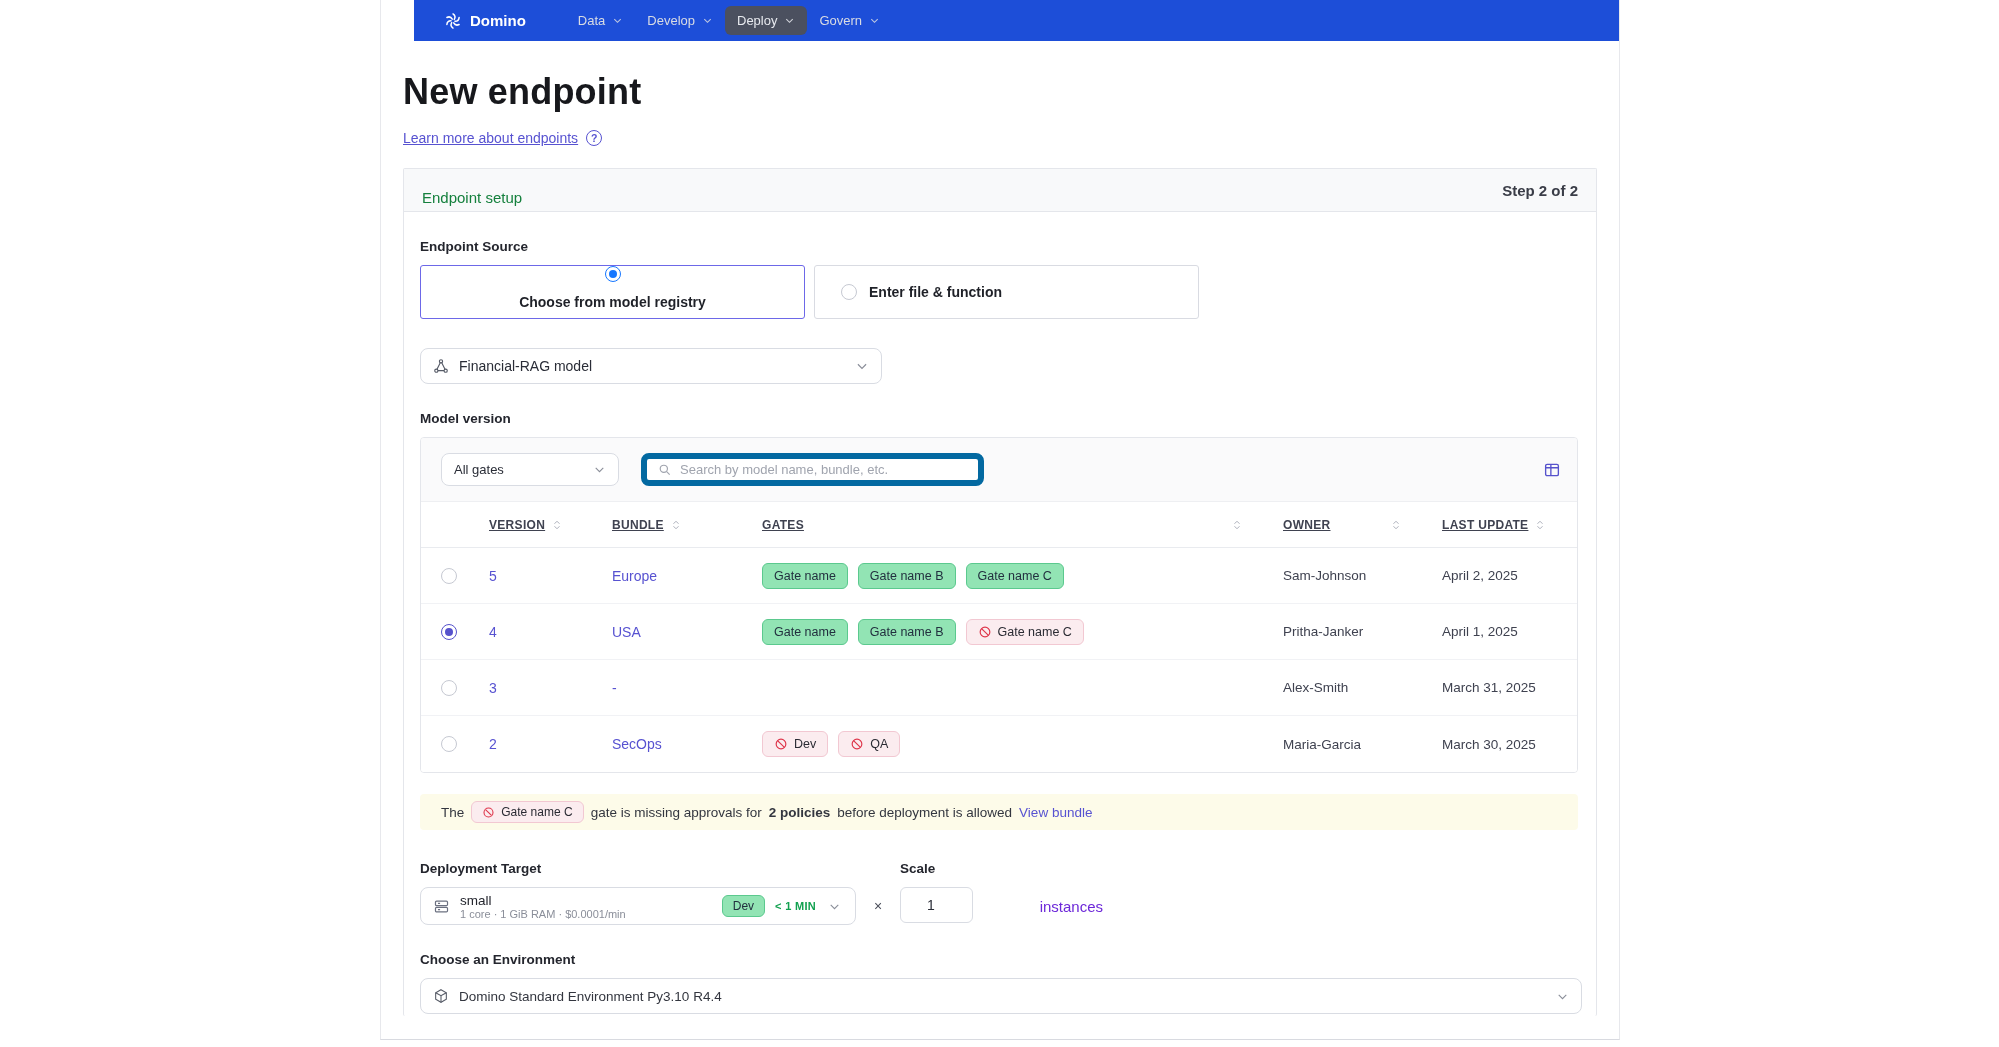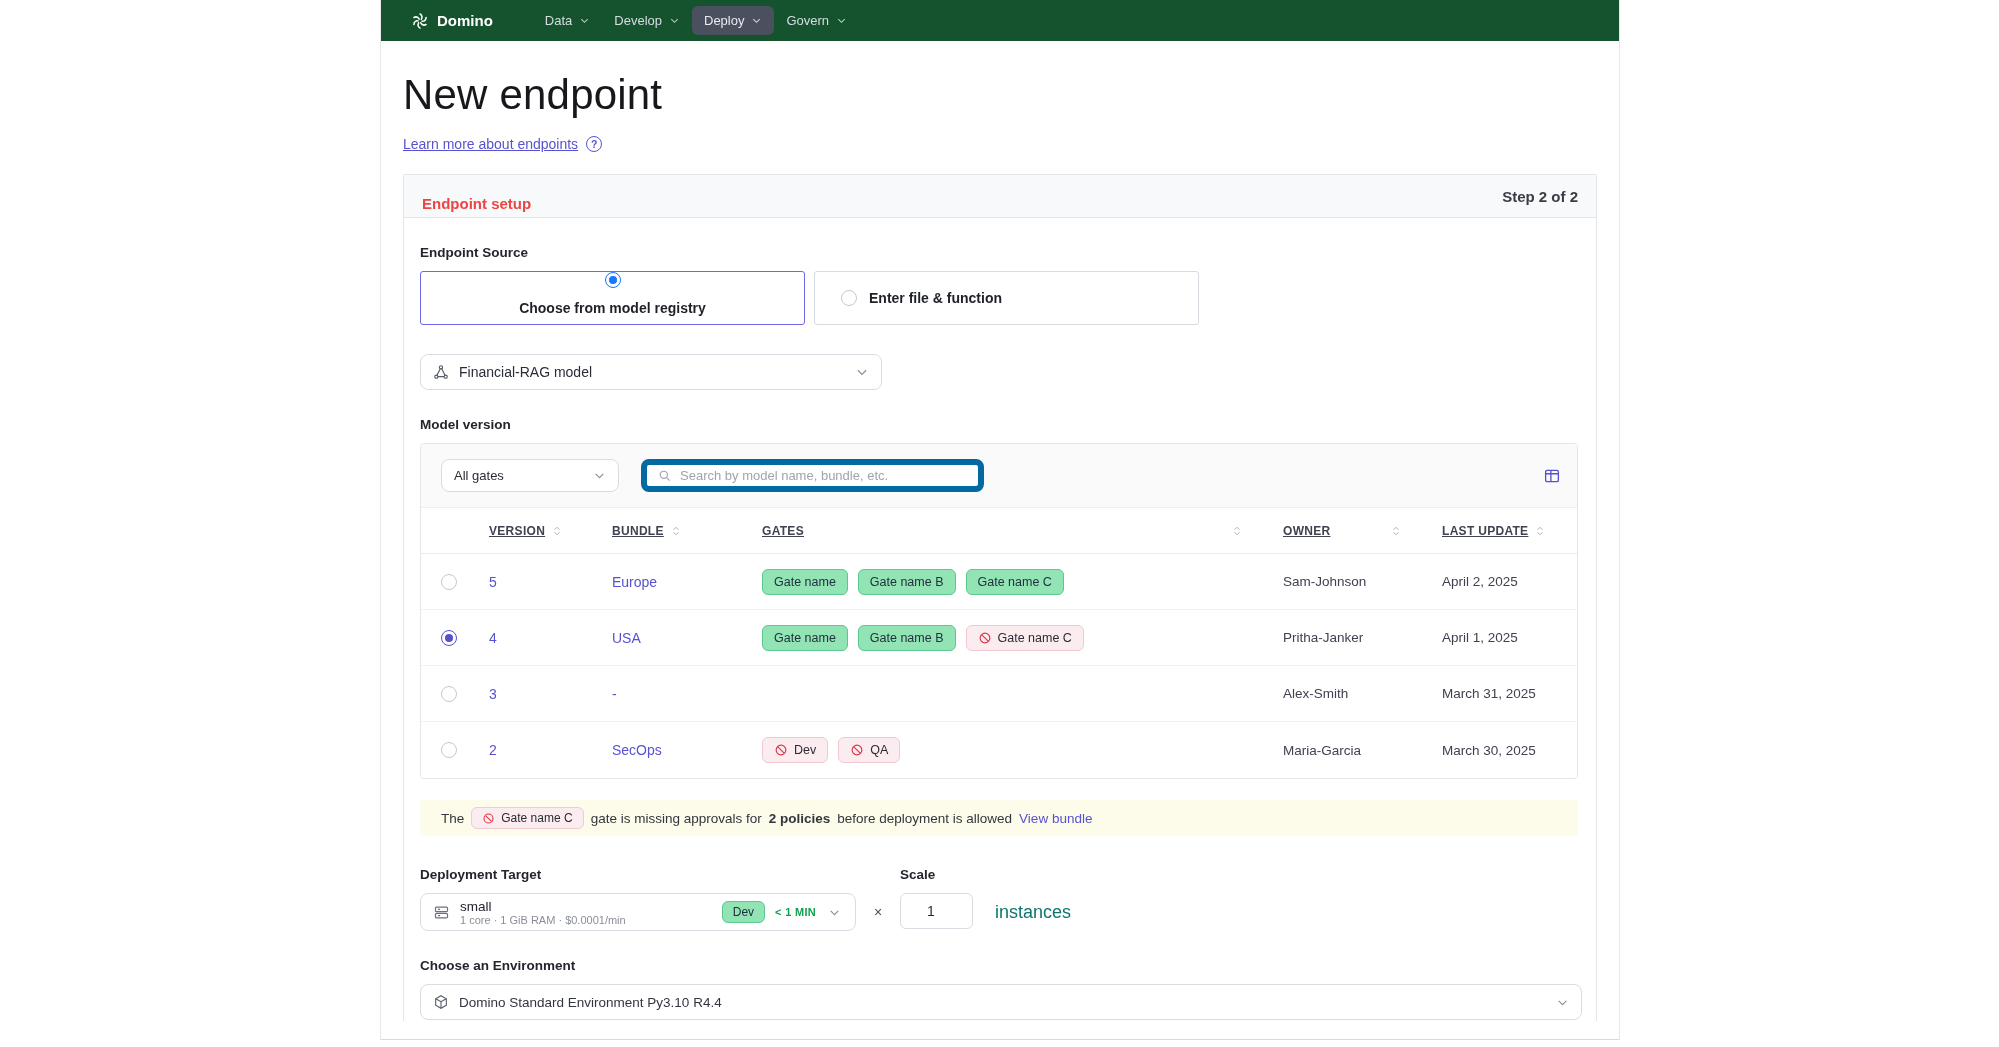--- a/index.html
+++ b/index.html
@@ -3,44 +3,44 @@
 <meta charset="utf-8">
 <style>
   * { margin:0; padding:0; box-sizing:border-box; }
   html,body { width:1999px; height:1047px; background:#ffffff;
               font-family:"Liberation Sans","DejaVu Sans",sans-serif; color:#24262E; }
   .app { position:absolute; left:380px; top:0; width:1240px; height:1040px;
          background:#fff; border-left:1px solid #E7E8EC; border-right:1px solid #E7E8EC;
          border-bottom:1px solid #D8DAE0; overflow:hidden; }
 
   
-  .navbar { height:41px; background:#14532d; display:flex; align-items:center; padding:0 30px; }
+  .navbar { height:41px; background:#1d4ed8; display:flex; align-items:center; padding:0 30px;margin-left:33px; }
   .brand { display:flex; align-items:center; gap:8px; color:#fff; font-size:15px; font-weight:700; }
   .nav-items { display:flex; align-items:center; margin-left:40px; gap:0; }
   .nav-item { display:flex; align-items:center; gap:7px; color:#D9DCE3; font-size:13px;
               padding:7px 12px; border-radius:6px; cursor:pointer; }
   .nav-item.active { background:#4B505F; color:#E8EAEF; }
   .nav-item svg { opacity:.85; }
 
   
   .page { padding:0 22px; }
-  h1 { font-size:42px; font-weight:400; color:#17181C; margin-top:30px; letter-spacing:.2px; }
+  h1 { font-size:36px; font-weight:700; color:#17181C; margin-top:30px; letter-spacing:.2px; }
   .learn-row { display:flex; align-items:flex-end; gap:8px; margin-top:17px; }
   .learn-row a { color:#5752D1; font-size:14px; text-decoration:underline; cursor:pointer; }
   .q-icon { width:16px; height:16px; border:1.4px solid #5752D1; border-radius:50%;
             color:#5752D1; font-size:10.5px; font-weight:700; display:inline-flex;
             align-items:center; justify-content:center; }
   .q-icon::after { content:"?"; }
 
   
   .card { margin-top:22px; border:1px solid #E4E6EB; border-bottom:none; border-radius:2px;
           min-height:848px; }
   .card-header { height:43px; background:#F8F9FA; border-bottom:1px solid #E4E6EB;
                  display:flex; align-items:center; justify-content:space-between; padding:0 18px; }
-  .card-header .ttl { font-size:15px; font-weight:700; color:#ef4444;margin-top:14px; }
+  .card-header .ttl { font-size:15px; font-weight:400; color:#15803d;margin-top:14px; }
   .card-header .step { font-size:15px; font-weight:600; color:#3A3D47; }
   .card-body { padding:27px 18px 0 16px; }
 
   .field-label { font-size:13.5px; font-weight:700; color:#24262E; margin-bottom:11px; }
 
   
   .source-cards { display:flex; gap:9px; margin-bottom:29px; }
   .source-card { width:385px; height:54px; border:1px solid #D9DBE2; border-radius:3px;
                  display:flex; align-items:center; gap:12px; padding:0 26px; cursor:pointer; background:#fff; }
   .source-card.selected { border:1.5px solid #6D68E8;flex-direction:column; }
@@ -101,21 +101,21 @@
   .dt-grid .lab3 { grid-column:3; grid-row:1; }
   .target-select { grid-column:1; grid-row:2; height:38px; padding:0 14px 0 12px; border-radius:8px; }
   .target-text .t1 { font-size:13.5px; color:#24262E; line-height:15px; }
   .target-text .t2 { font-size:11px; color:#8A8E99; line-height:12px; }
   .startup { font-size:11px; font-weight:700; color:#12A150; letter-spacing:.3px; white-space:nowrap; }
   .times { grid-column:2; grid-row:2; align-self:center; justify-self:center;
            color:#4A4E5A; font-size:14px; }
   .scale-input { grid-column:3; grid-row:2; height:36px; border:1px solid #D9DCE3; border-radius:6px;
                  background:#fff; display:flex; align-items:center; padding-left:26px;
                  font-size:14px; color:#2A2D37; }
-  .unit { grid-column:4; grid-row:2; align-self:center; padding-left:22px; font-size:18px; color:#0f766e; }
+  .unit { grid-column:4; grid-row:2; align-self:center; padding-left:22px; font-size:15px; color:#6d28d9;text-align:right; }
 
   
   .env-select { width:1162px; height:36px; font-size:13.5px; color:#33363F; }
   .icon-gray { color:#6B7080; display:flex; flex:none; }
 </style>
 </head>
 <body>
 
 <div class="app">
 

